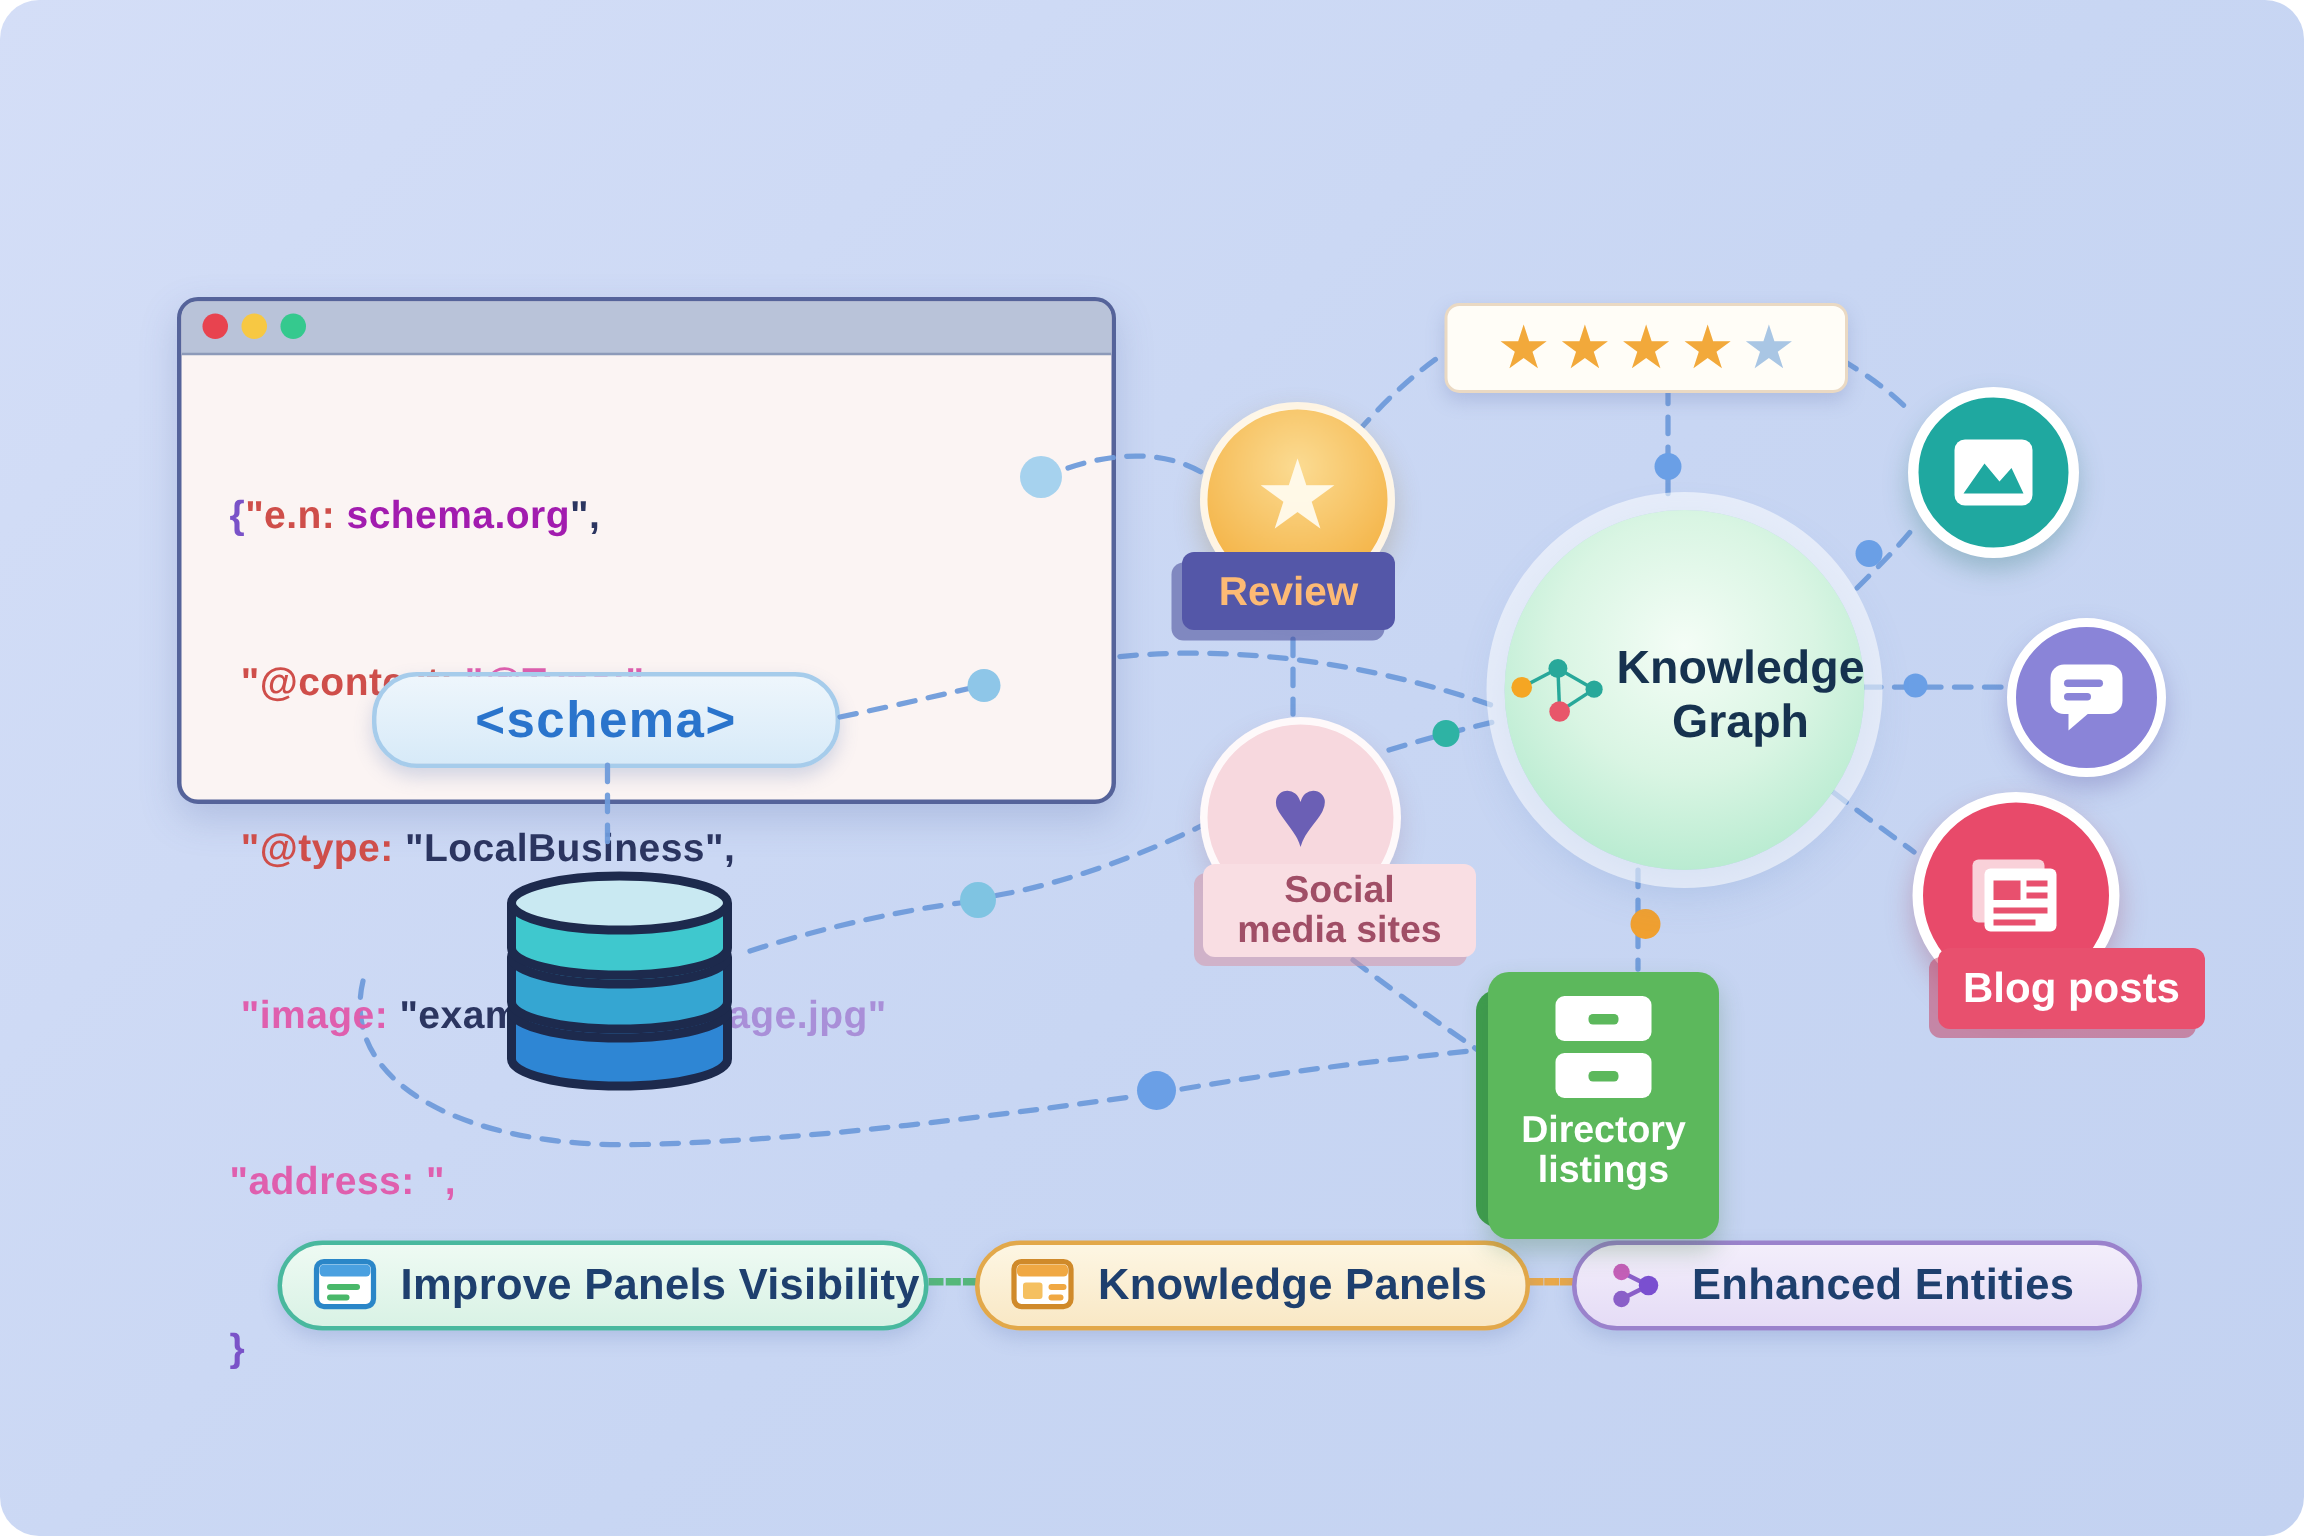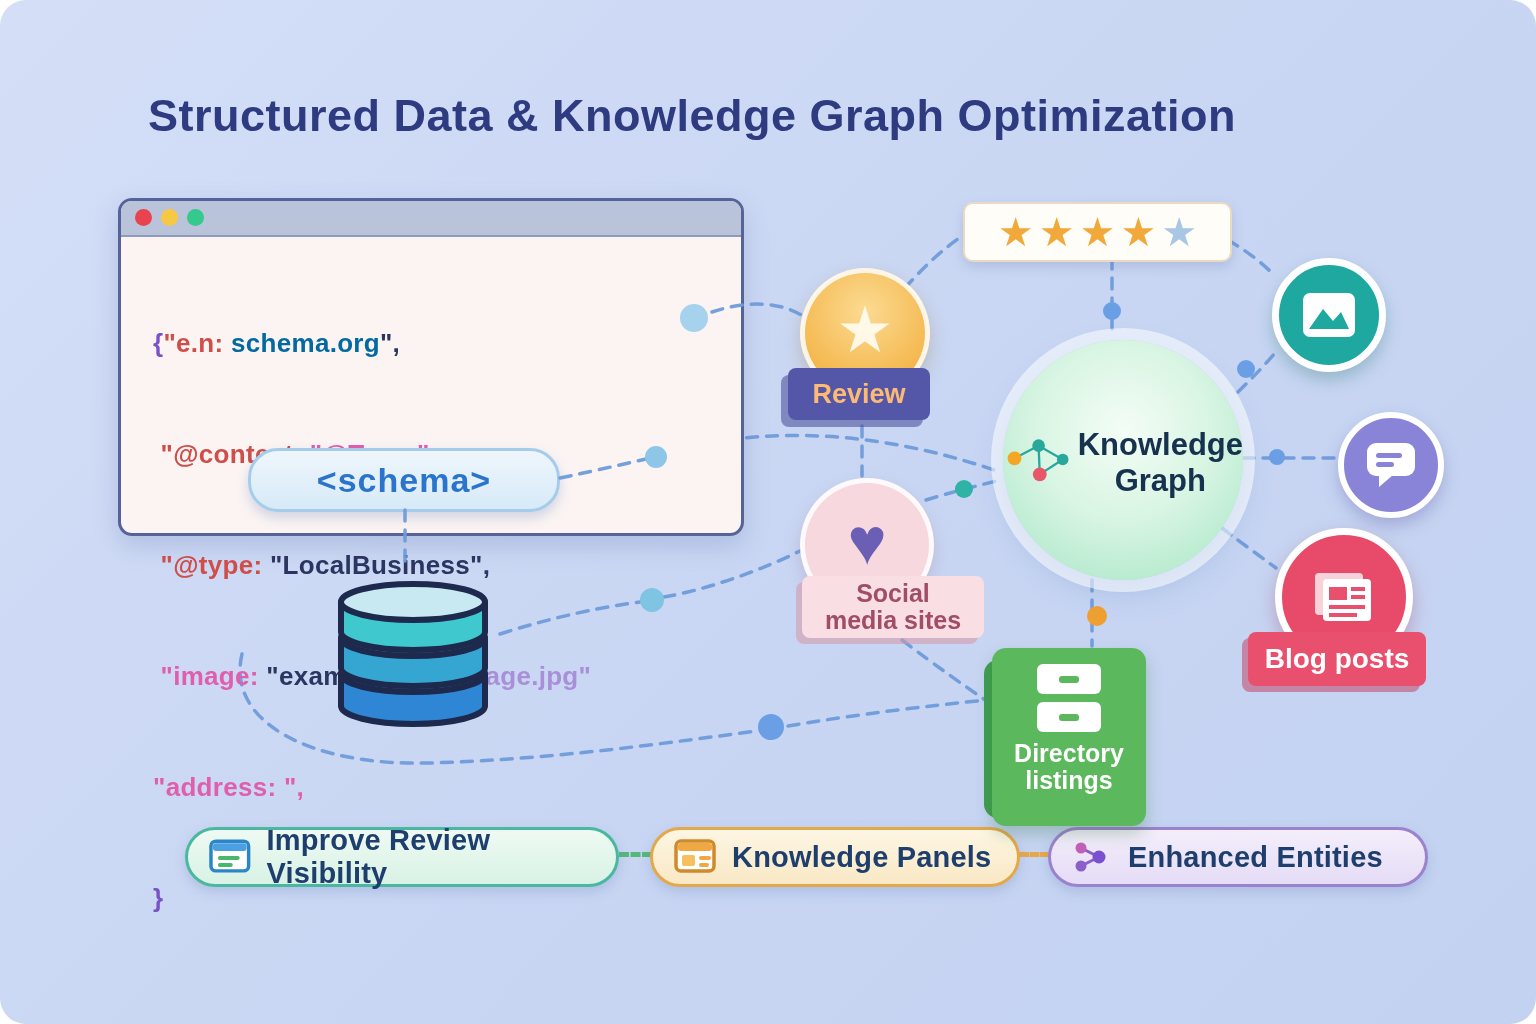--- a/index.html
+++ b/index.html
@@ -11,21 +11,21 @@
   .title{left:148px;top:90px;font-size:45px;font-weight:800;color:#2e3b80;letter-spacing:.5px;z-index:2;}
 
   
   .window{left:118px;top:198px;width:620px;height:332px;background:#fbf4f3;border:3px solid #55639a;
     border-radius:14px;box-shadow:0 10px 24px rgba(90,110,170,.25);z-index:2;}
   .window-header{position:absolute;left:0;top:0;right:0;height:34px;background:#b9c3d9;
     border-radius:10px 10px 0 0;border-bottom:2px solid #8d9ab9;}
   .dot{position:absolute;top:8px;width:17px;height:17px;border-radius:50%;}
   .dot-red{left:14px;background:#e8434f;} .dot-yellow{left:40px;background:#f7c843;} .dot-green{left:66px;background:#35c98e;}
   .code{position:absolute;left:32px;top:50px;font-size:26px;font-weight:700;line-height:37px;letter-spacing:.3px;white-space:pre;}
-  .tk-red{color:#cf4e4a;} .tk-green{color:#0369a1;} .tk-pink{color:#df5fae;} .tk-purple{color:#7a52c8;}
+  .tk-red{color:#cf4e4a;} .tk-green{color:#a21caf;} .tk-pink{color:#df5fae;} .tk-purple{color:#7a52c8;}
   .tk-navy{color:#2b3560;} .tk-lav{color:#a98fd8;}
   .schema-pill{left:248px;top:448px;width:306px;height:58px;border-radius:30px;z-index:4;
     background:linear-gradient(180deg,#eef6fc,#d7eaf8);border:3px solid #a6cceb;
     box-shadow:0 6px 12px rgba(90,120,180,.25);display:flex;align-items:center;justify-content:center;
     font-size:34px;font-weight:700;color:#2a74cc;letter-spacing:1px;}
 
   
   .kg-circle{left:1003px;top:340px;width:240px;height:240px;border-radius:50%;z-index:2;
     background:radial-gradient(circle at 50% 38%,#f4fdf6 0%,#d9f5e3 45%,#a4e5c5 100%);
     box-shadow:0 0 0 12px rgba(255,255,255,.55),0 12px 30px rgba(100,140,200,.30);
@@ -58,21 +58,21 @@
 
   
   .dir-shadow{left:984px;top:660px;width:154px;height:158px;background:#3f9e4e;border-radius:14px;z-index:2;}
   .dir-box{left:992px;top:648px;width:154px;height:178px;background:#5cb85c;border-radius:14px;z-index:3;
     box-shadow:0 8px 16px rgba(60,120,70,.30);display:flex;flex-direction:column;align-items:center;padding-top:12px;box-sizing:border-box;}
   .dir-label{width:130px;text-align:center;font-size:25px;font-weight:800;color:#fff;line-height:27px;margin-top:4px;}
 
   
   .blog-circle{left:1275px;top:528px;width:124px;height:124px;border-radius:50%;background:#e84a6a;z-index:2;
     border:7px solid #fff;box-shadow:0 8px 18px rgba(160,70,100,.35);display:flex;align-items:center;justify-content:center;}
-  .blog-badge{left:1248px;top:632px;width:178px;height:54px;background:#e8506e;border-radius:8px;z-index:3;
+  .blog-badge{left:1292px;top:632px;width:178px;height:54px;background:#e8506e;border-radius:8px;z-index:3;
     box-shadow:-6px 6px 0 rgba(195,55,90,.5);display:flex;align-items:center;justify-content:center;
     color:#fff;font-size:28px;font-weight:800;}
 
   
   .img-circle{left:1272px;top:258px;width:100px;height:100px;border-radius:50%;background:#1fa8a0;z-index:2;
     border:7px solid #fff;box-shadow:0 8px 16px rgba(60,130,130,.35);display:flex;align-items:center;justify-content:center;}
   .chat-circle{left:1338px;top:412px;width:94px;height:94px;border-radius:50%;background:#8a84d8;z-index:2;
     border:6px solid #fff;box-shadow:0 8px 16px rgba(100,95,170,.35);display:flex;align-items:center;justify-content:center;}
 
   
@@ -116,21 +116,20 @@
     <path class="dash" d="M 902 640 C 936 666 962 684 988 702"></path>
     <circle cx="652" cy="600" r="12" fill="#7fc4e2"></circle>
     <circle cx="771" cy="727" r="13" fill="#6a9fe6"></circle>
     <circle cx="1112" cy="311" r="9" fill="#6a9fe6"></circle>
     <circle cx="964" cy="489" r="9" fill="#2eb3a4"></circle>
     <circle cx="1246" cy="369" r="9" fill="#6a9fe6"></circle>
     <circle cx="1277" cy="457" r="8" fill="#6a9fe6"></circle>
     <circle cx="1097" cy="616" r="10" fill="#f0a030"></circle>
   </svg>
 
-  <div class="abs title">Structured Data &amp; Knowledge Graph Optimization</div>
 
   <div class="abs window">
     <div class="window-header">
       <span class="dot dot-red"></span>
       <span class="dot dot-yellow"></span>
       <span class="dot dot-green"></span>
     </div>
     <div class="code">
       <div><span class="tk-purple">{</span><span class="tk-red">"e.n:</span><span class="tk-green"> schema.org</span><span class="tk-navy">",</span></div>
       <div> <span class="tk-red">"@context:</span><span class="tk-pink"> "@Type:"</span></div>
@@ -228,21 +227,21 @@
     </svg>
   </div>
 
   <div class="abs pill pill-1">
     <svg width="44" height="38" viewBox="0 0 44 38">
       <rect x="3" y="3" width="38" height="30" rx="5" fill="#ffffff" stroke="#2a86c8" stroke-width="3.5"></rect>
       <rect x="5" y="5" width="34" height="8" rx="3" fill="#4aa0e0"></rect>
       <rect x="10" y="18" width="22" height="4" rx="2" fill="#49b86a"></rect>
       <rect x="10" y="25" width="15" height="4" rx="2" fill="#49b86a"></rect>
     </svg>
-    <span class="pill-label">Improve Review Visibility</span>
+    <span class="pill-label">Improve Panels Visibility</span>
   </div>
   <div class="abs pill-link pill-link-1"></div>
 
   <div class="abs pill pill-2">
     <svg width="44" height="38" viewBox="0 0 44 38">
       <rect x="3" y="3" width="38" height="30" rx="5" fill="#ffffff" stroke="#d08a2a" stroke-width="3.5"></rect>
       <rect x="5" y="5" width="34" height="8" rx="3" fill="#f0a843"></rect>
       <rect x="9" y="17" width="13" height="11" rx="2" fill="#f5c060"></rect>
       <rect x="26" y="18" width="12" height="4" rx="2" fill="#f0a843"></rect>
       <rect x="26" y="25" width="10" height="4" rx="2" fill="#f0a843"></rect>

